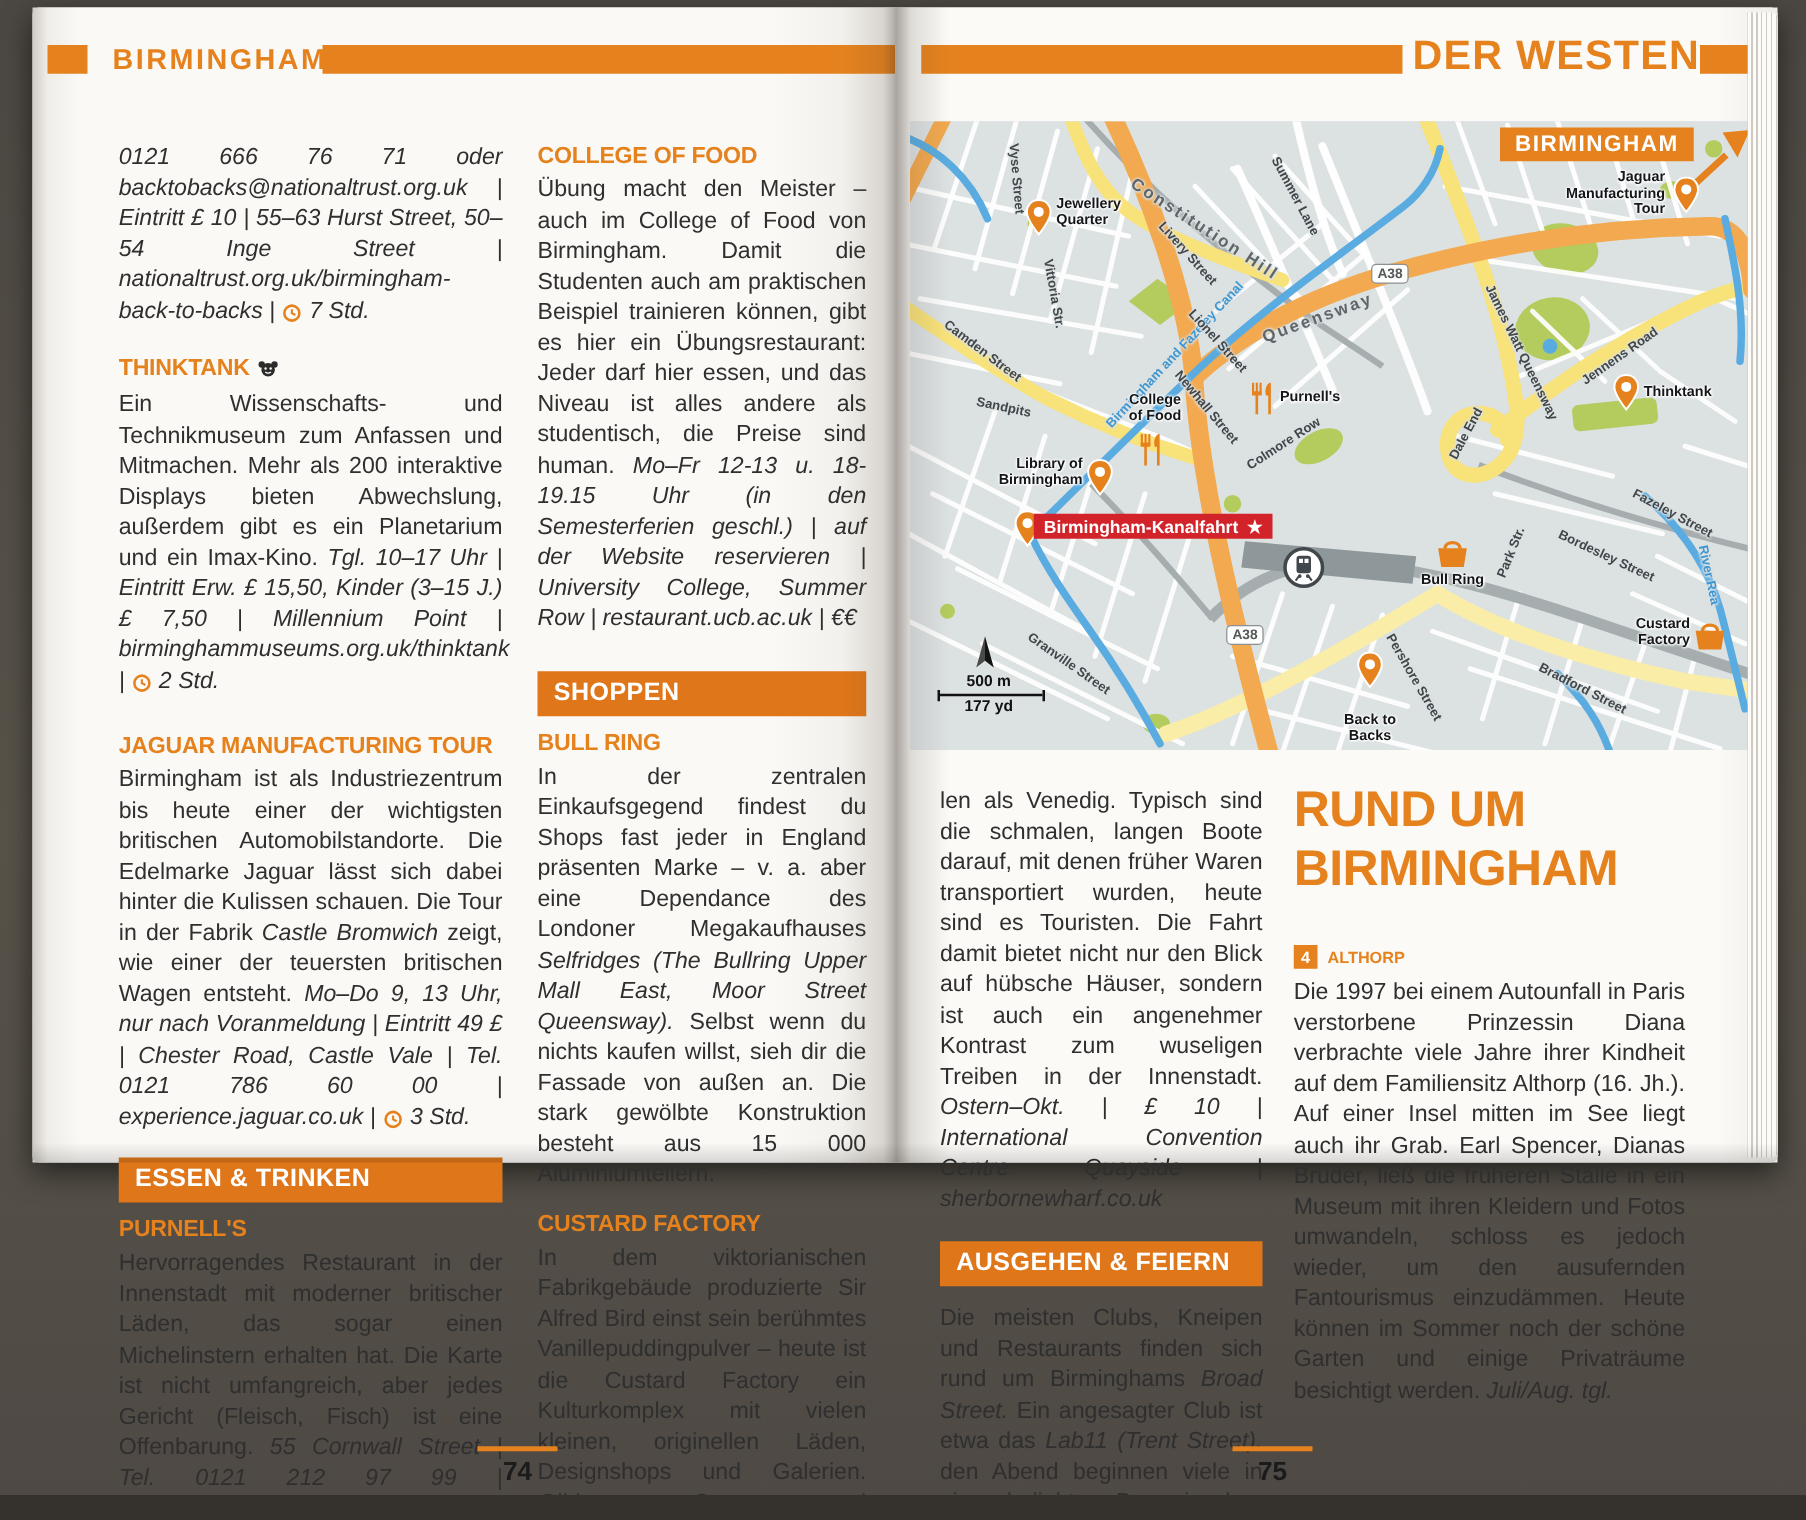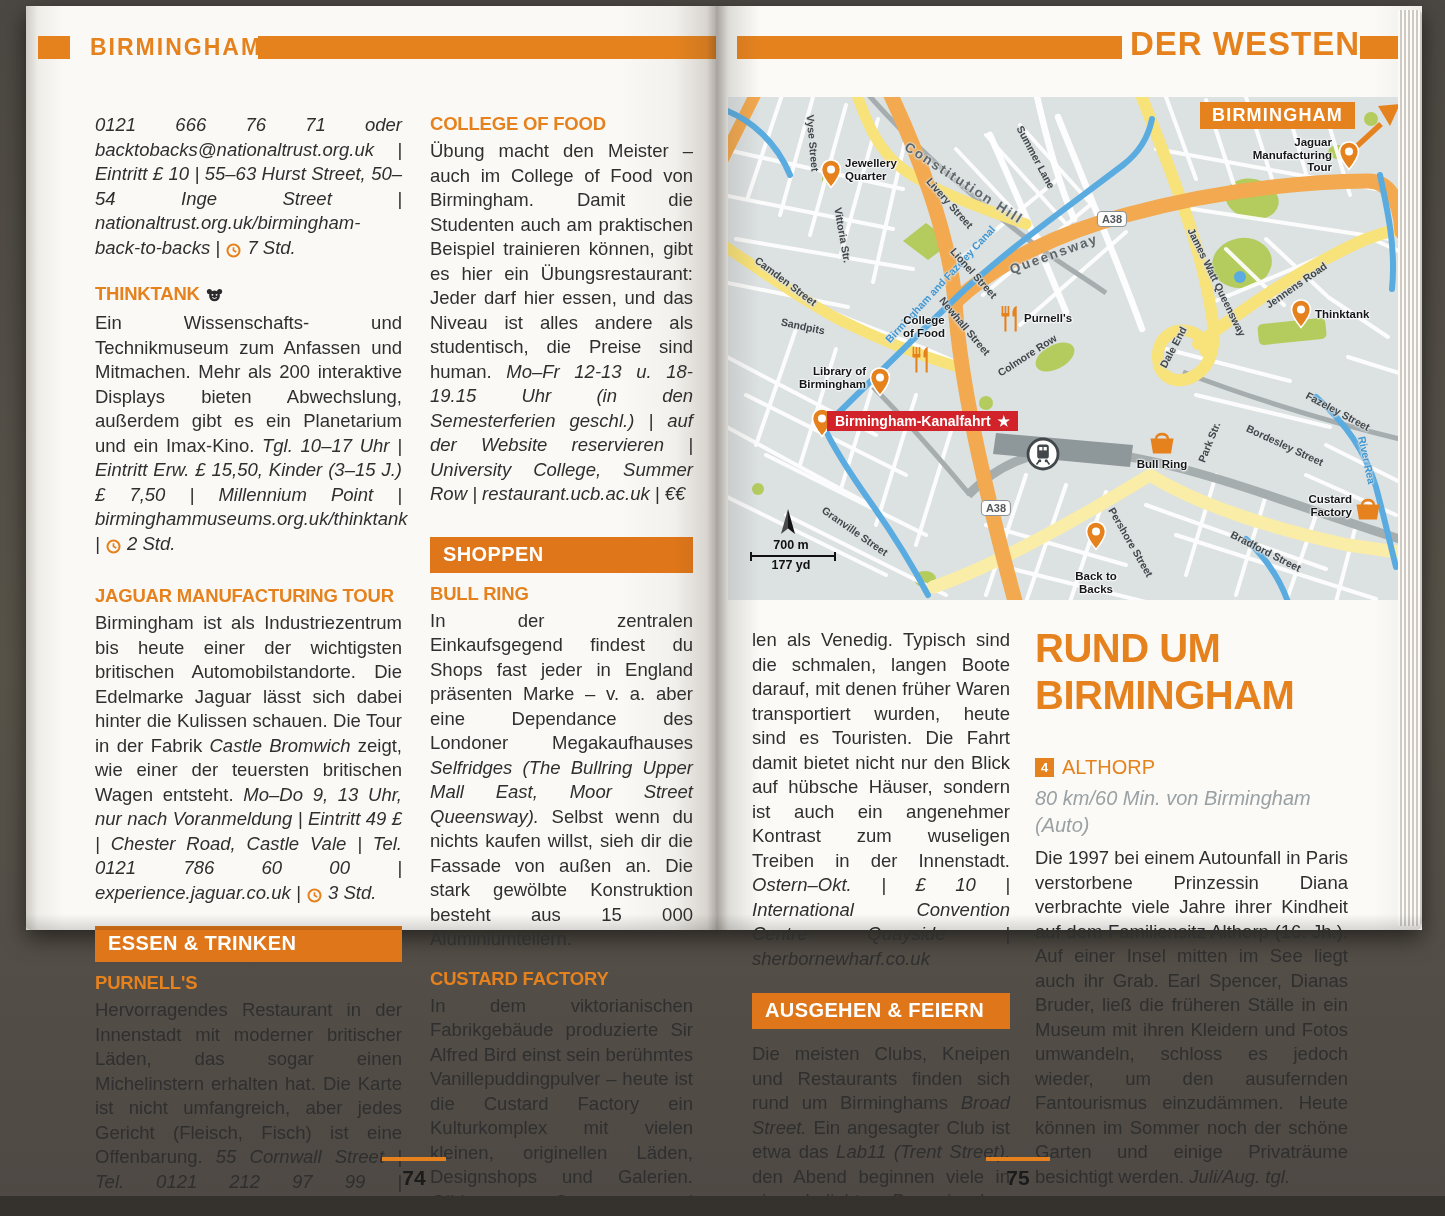--- a/index.html
+++ b/index.html
@@ -37,21 +37,21 @@
   .col p .it{font-style:italic}
   .col h3{margin:0 0 4px;font-size:18.5px;font-weight:700;color:var(--orange);letter-spacing:-0.2px;white-space:nowrap}
   .banner{background:var(--banner);color:#fff;font-weight:700;font-size:20px;letter-spacing:.4px;
     padding:6px 0 7px 13px;margin:0 0 10px}
   .clock-icon{display:inline-block;vertical-align:-2px;margin:0 1px}
   .kids-icon{display:inline-block;vertical-align:-2px;margin-left:6px}
   .rund{color:var(--orange);font-weight:700;font-size:40px;line-height:47px;letter-spacing:-.5px}
   .althorp-row{display:flex;align-items:center;gap:8px;margin:37px 0 6px}
   .numbox{display:inline-flex;align-items:center;justify-content:center;width:19px;height:19px;
     background:var(--orange);color:#fff;font-size:13px;font-weight:700}
-  .althorp-name{color:var(--orange);font-weight:400;font-size:20px}
+  .althorp-name{color:var(--orange);font-weight:700;font-size:13px}
   .dist{font-style:italic;color:#9AA1A4;font-size:20px;line-height:27px;margin:0 0 7px}
   .pagenum-line{position:absolute;height:3.5px;background:var(--orange)}
   .pagenum{position:absolute;width:56px;text-align:center;font-weight:700;font-size:21px;color:#1b1b1b}
 
   
   .map{position:absolute;overflow:hidden;background:#DCE1E2}
   .map svg.roads{position:absolute;left:0;top:0}
   .map-overlay{position:absolute;inset:0}
   .st{position:absolute;font-size:10.5px;font-weight:700;color:#41464A;white-space:nowrap;
     transform:translate(-50%,-50%) rotate(var(--r));
@@ -366,21 +366,21 @@
 
       <div class="region-label" style="left:472px;top:5px">BIRMINGHAM</div>
 
       <div class="hl-box" style="left:99px;top:314px"><span>Birmingham-Kanalfahrt</span><span class="star">★</span></div>
 
       <div class="scale">
         <span style="position:absolute;left:52px;top:412px"><svg width="16" height="27" viewBox="0 0 16 27">
               <path d="M8 0 L15 25 L8 19.5 Z" fill="#141414"></path>
               <path d="M8 0 L1 25 L8 19.5 Z" fill="#4a4a4a"></path>
             </svg></span>
-        <span class="txt" style="left:31px;top:441px">700 m</span>
+        <span class="txt" style="left:31px;top:441px">500 m</span>
         <span class="bar" style="left:22px;top:455px">
             <i></i>
           </span>
         <span class="txt" style="left:31px;top:461px">177 yd</span>
       </div>
     </div>
 
     <div class="col" style="left:36px;top:622px;width:258px">
       <p style="margin-bottom:22px"><span>len als Venedig. Typisch sind die schmalen, langen Boote darauf, mit denen früher Waren transportiert wurden, heute sind es Touristen. Die Fahrt damit bietet nicht nur den Blick auf hübsche Häuser, sondern ist auch ein angenehmer Kontrast zum wuseligen Treiben in der Innenstadt. </span><span class="it">Ostern–Okt. | £ 10 | International Convention Centre Quayside | sherbornewharf.co.uk</span></p>
       <div class="banner" style="margin-bottom:13px">AUSGEHEN &amp; FEIERN</div>
@@ -389,21 +389,20 @@
 
     <div class="col" style="left:319px;top:619px;width:313px">
       <div class="rund">
         <div>RUND UM</div>
         <div>BIRMINGHAM</div>
       </div>
       <div class="althorp-row">
         <span class="numbox">4</span>
         <span class="althorp-name">ALTHORP</span>
       </div>
-      <div class="dist">80 km/60 Min. von Birmingham (Auto)</div>
       <p style="margin-bottom:0"><span>Die 1997 bei einem Autounfall in Paris verstorbene Prinzessin Diana verbrachte viele Jahre ihrer Kindheit auf dem Familiensitz Althorp (16. Jh.). Auf einer Insel mitten im See liegt auch ihr Grab. Earl Spencer, Dianas Bruder, ließ die früheren Ställe in ein Museum mit ihren Kleidern und Fotos umwandeln, schloss es jedoch wieder, um den ausufernden Fantourismus einzudämmen. Heute können im Sommer noch der schöne Garten und einige Privaträume besichtigt werden. </span><span class="it">Juli/Aug. tgl.</span></p>
     </div>
 
     <div class="pagenum-line" style="left:270px;top:1151px;width:64px"></div>
     <div class="pagenum" style="left:274px;top:1160px">75</div>
 
     <div class="page-stack"></div>
   </div>
 
   <div class="spine"></div>

